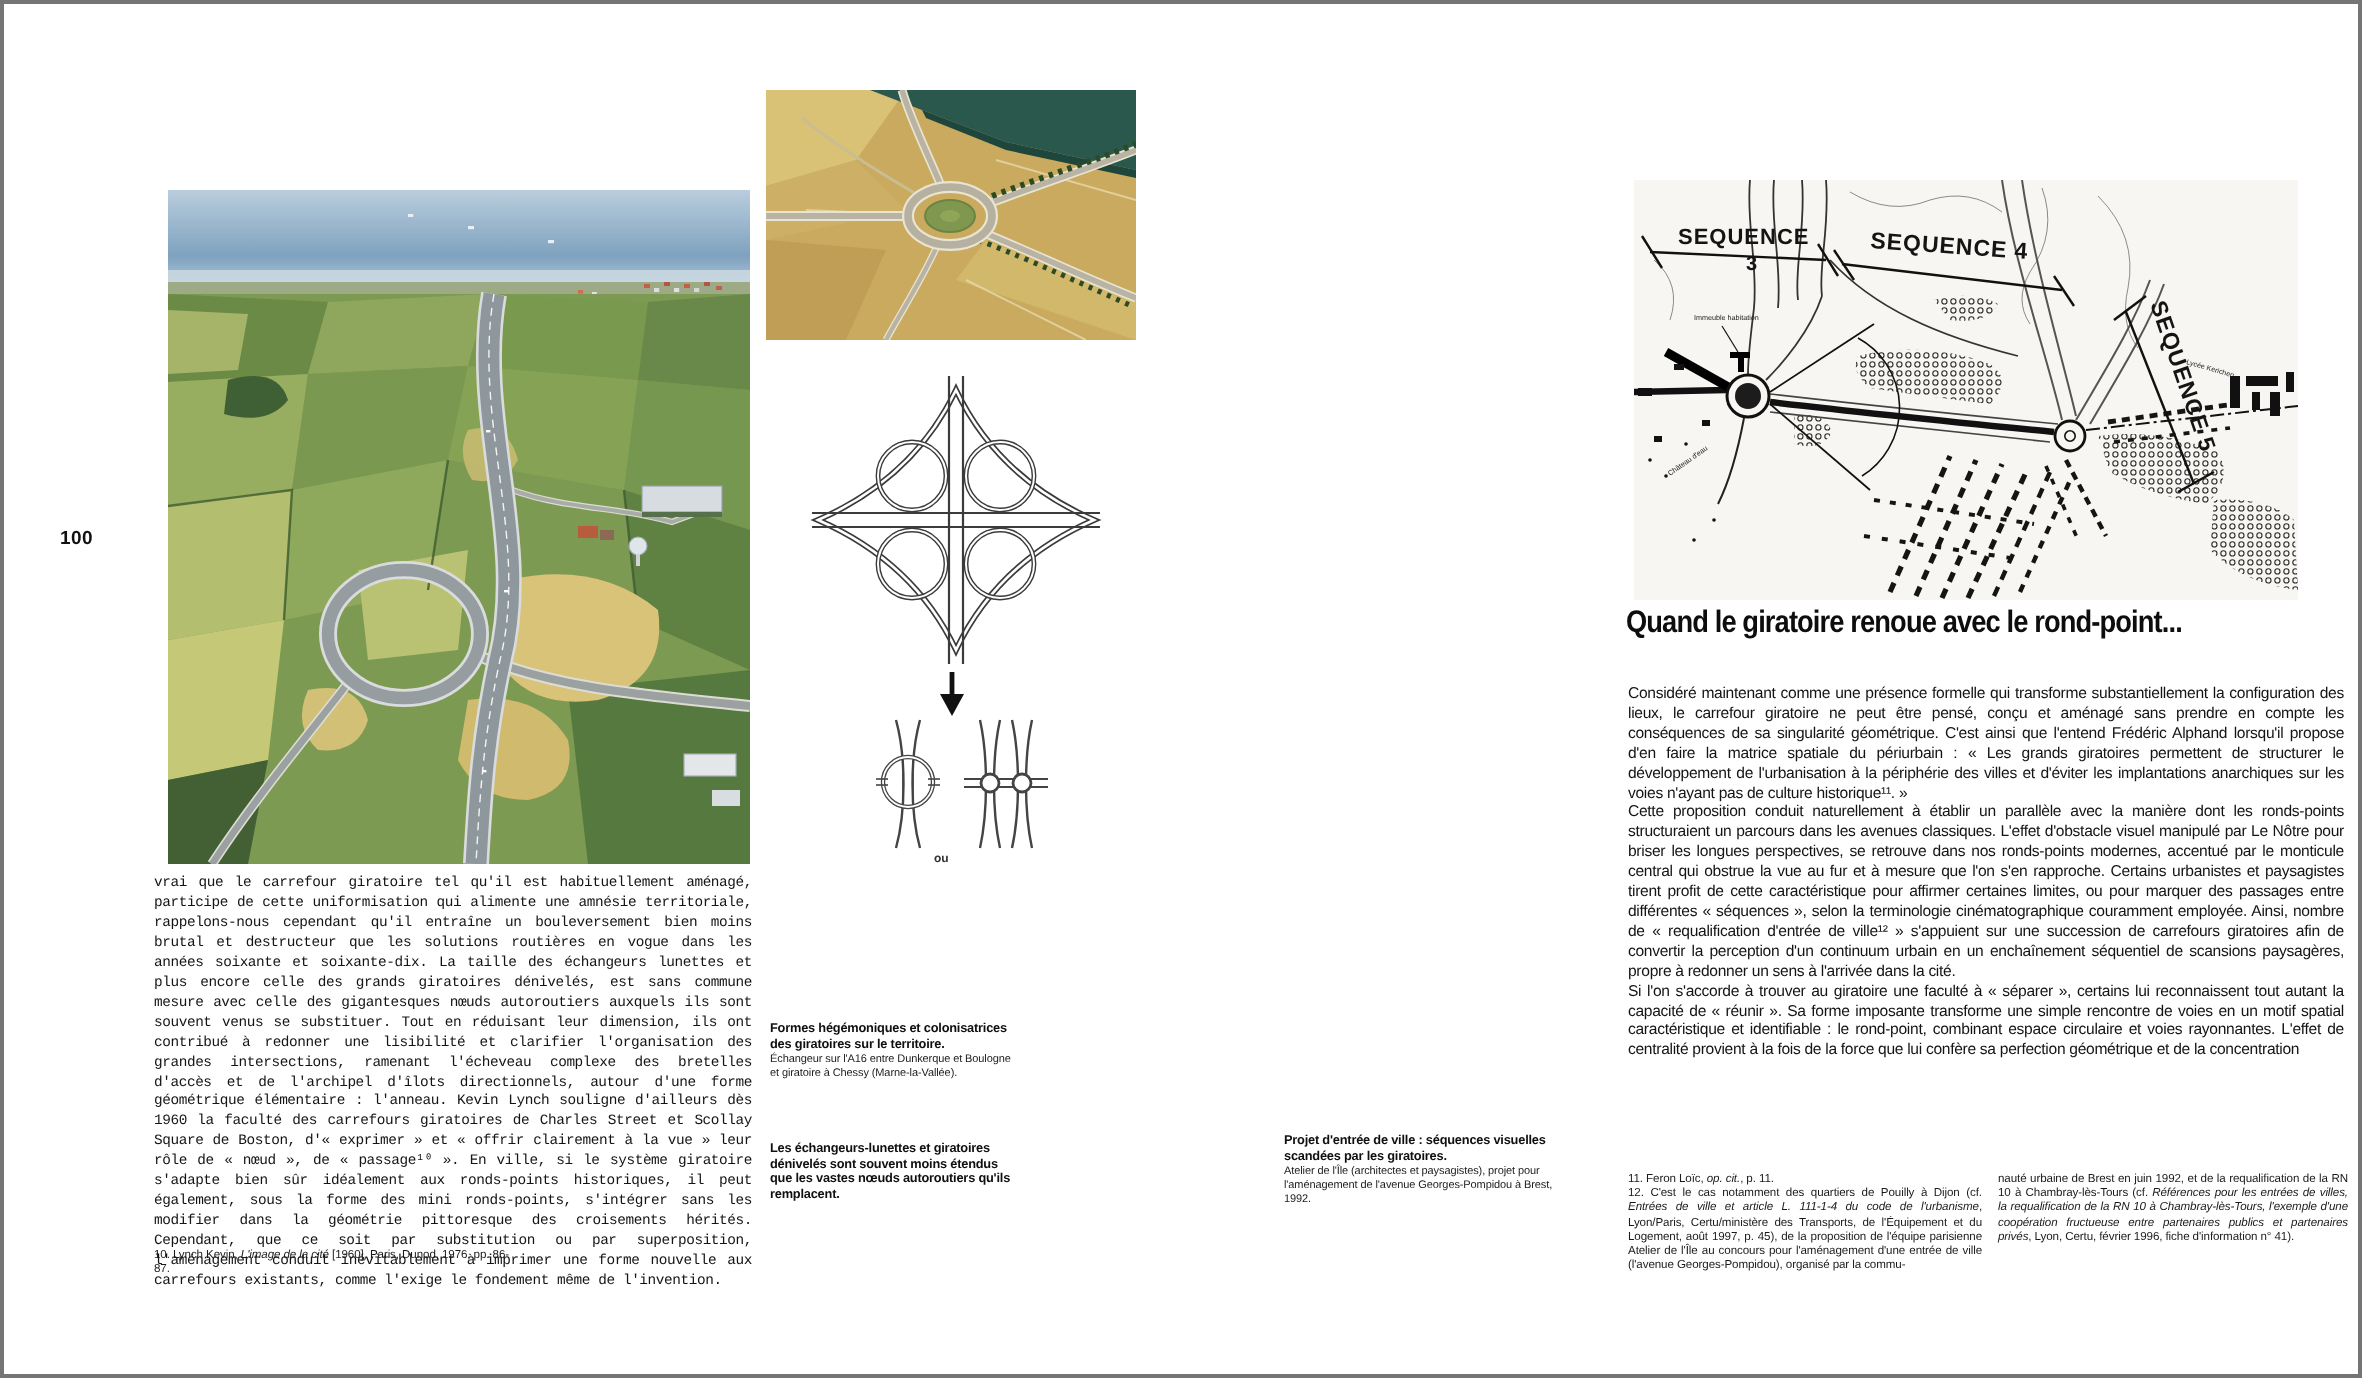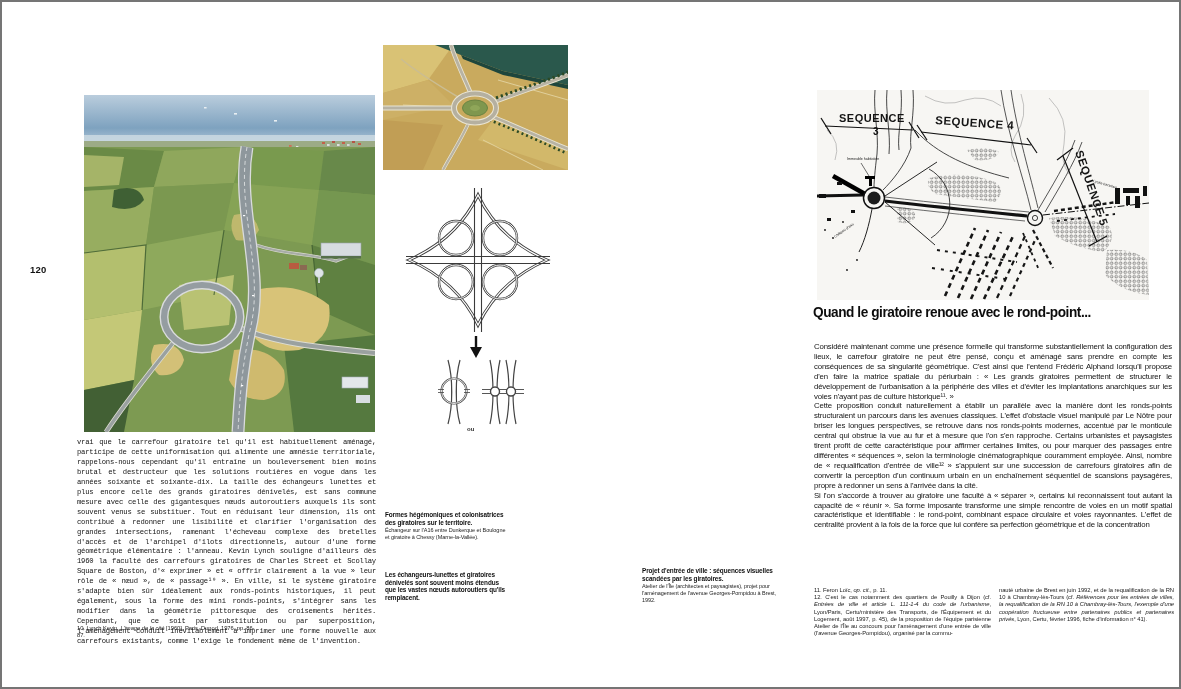--- a/index.html
+++ b/index.html
@@ -22,21 +22,21 @@
   h1.head{margin:0;font-size:15.5px;line-height:19px;font-weight:bold;letter-spacing:-0.5px;
           transform:scaleX(.88);transform-origin:left center;white-space:nowrap;color:#0d0d0d;}
   .mlab{font-family:"Liberation Sans",sans-serif;font-weight:bold;fill:#141414;}
   .mtiny{font-family:"Liberation Sans",sans-serif;fill:#1c1c1c;}
 </style>
 </head>
 <body>
 
 <div class="sheet">
 
-  <div class="abs pnum" style="left:28px;top:262px">120</div>
+  <div class="abs pnum" style="left:28px;top:262px">100</div>
 
   <figure class="abs" style="left:82px;top:93px;width:291px;height:337px">
     <svg width="291" height="337" viewBox="0 0 291 337" preserveAspectRatio="none">
       <defs>
         <linearGradient id="skyg" x1="0" y1="0" x2="0" y2="1">
           <stop offset="0" stop-color="#bacddd"></stop>
             <stop offset=".55" stop-color="#7ea2bf"></stop>
             <stop offset="1" stop-color="#d7e2ea"></stop>
         </linearGradient>
       </defs>

